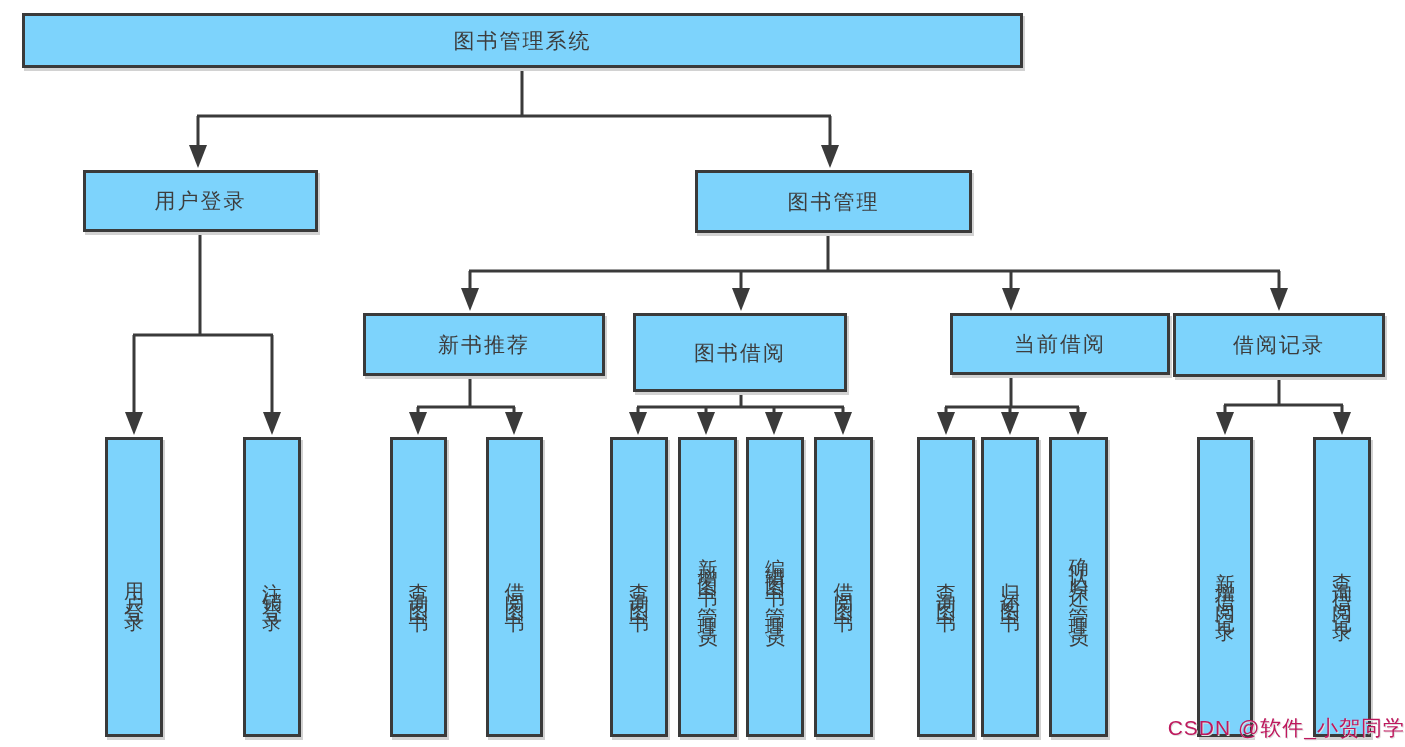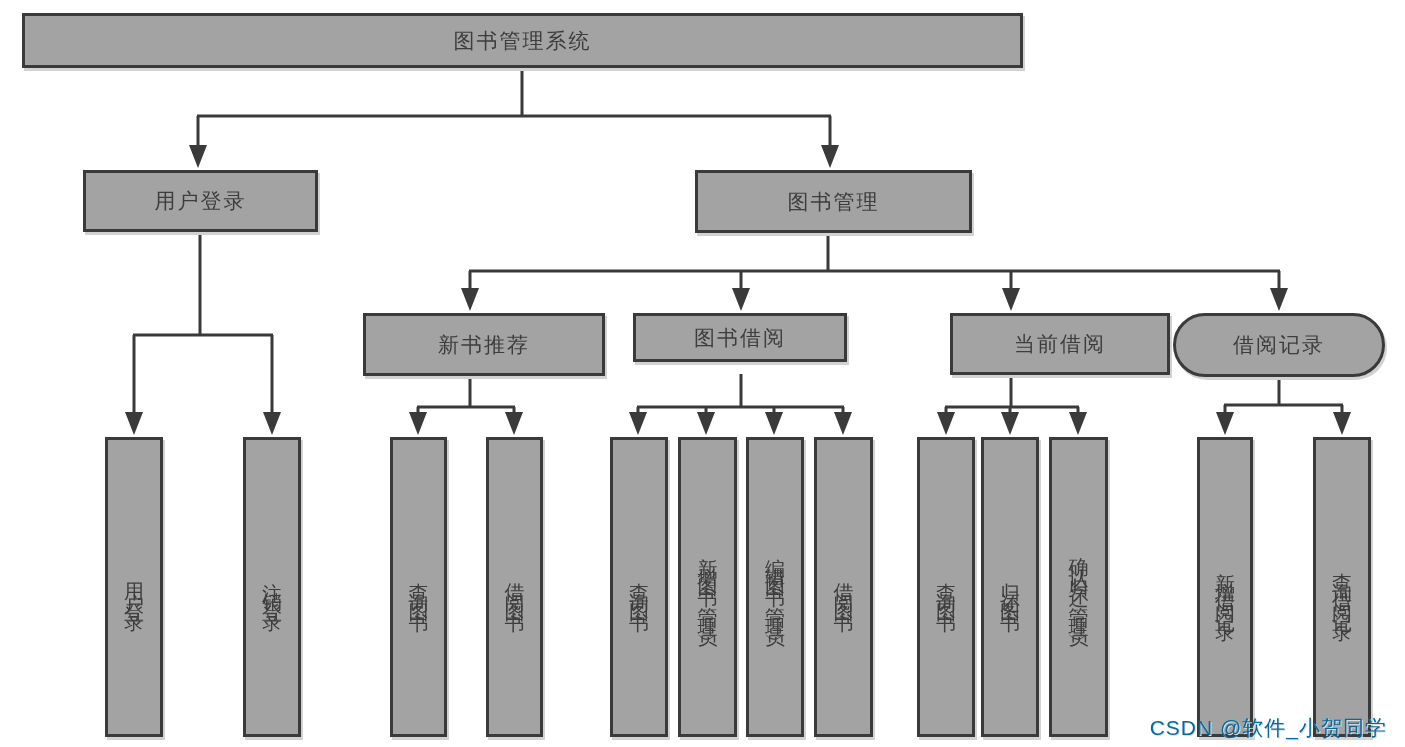--- a/index.html
+++ b/index.html
@@ -2,33 +2,33 @@
 <html><head>
 <meta charset="utf-8">
 <style>
   html,body{margin:0;padding:0;background:#ffffff;}
   #canvas{
     position:relative;width:1405px;height:747px;overflow:hidden;
     background:#ffffff;font-family:"Liberation Sans",sans-serif;
   }
   #connectors{position:absolute;left:0;top:0;z-index:1;}
   .box{
-    position:absolute;box-sizing:border-box;background:#a3a3a3;
+    position:absolute;box-sizing:border-box;background:#7dd3fc;
     border:3px solid #3a3a3a;box-shadow:2px 3px 0 #d2d2d2;
     display:flex;align-items:center;justify-content:center;
     color:#3d3d3d;z-index:2;
   }
   .h-label{font-size:21px;letter-spacing:2px;white-space:nowrap;}
   .leaf .v-label{
     writing-mode:vertical-rl;text-orientation:mixed;
     font-size:20px;line-height:1.15;letter-spacing:10px;white-space:nowrap;
   }
   #watermark{
-    position:absolute;right:18px;bottom:5px;z-index:3;
-    font-size:21px;color:#0369a1;letter-spacing:1px;
+    position:absolute;right:0;bottom:5px;z-index:3;
+    font-size:21px;color:#be185d;letter-spacing:1px;
     text-shadow:1px 1px 0 #dedede;white-space:nowrap;
   }
 </style>
 </head>
 <body>
 
 <div id="canvas">
 
   <svg id="connectors" width="1405" height="747" viewBox="0 0 1405 747">
     <g stroke="#3a3a3a" stroke-width="3" fill="none">
@@ -80,27 +80,27 @@
   <div class="box" style="left:83px;top:170px;width:235px;height:62px;">
     <span class="h-label">用户登录</span>
   </div>
   <div class="box" style="left:695px;top:170px;width:277px;height:63px;">
     <span class="h-label">图书管理</span>
   </div>
 
   <div class="box" style="left:363px;top:313px;width:242px;height:63px;">
     <span class="h-label">新书推荐</span>
   </div>
-  <div class="box" style="left:633px;top:313px;width:214px;height:49px;">
+  <div class="box" style="left:633px;top:313px;width:214px;height:79px;">
     <span class="h-label">图书借阅</span>
   </div>
   <div class="box" style="left:903px;top:313px;width:220px;height:62px;margin-left:47px;">
     <span class="h-label">当前借阅</span>
   </div>
-  <div class="box" style="left:1173px;top:313px;width:212px;height:64px;border-radius:32px;">
+  <div class="box" style="left:1173px;top:313px;width:212px;height:64px;">
     <span class="h-label">借阅记录</span>
   </div>
 
   <div class="box leaf" style="left:105px;top:437px;width:58px;height:300px;">
     <span class="v-label">用户登录</span>
   </div>
   <div class="box leaf" style="left:243px;top:437px;width:58px;height:300px;">
     <span class="v-label">注销登录</span>
   </div>
 

